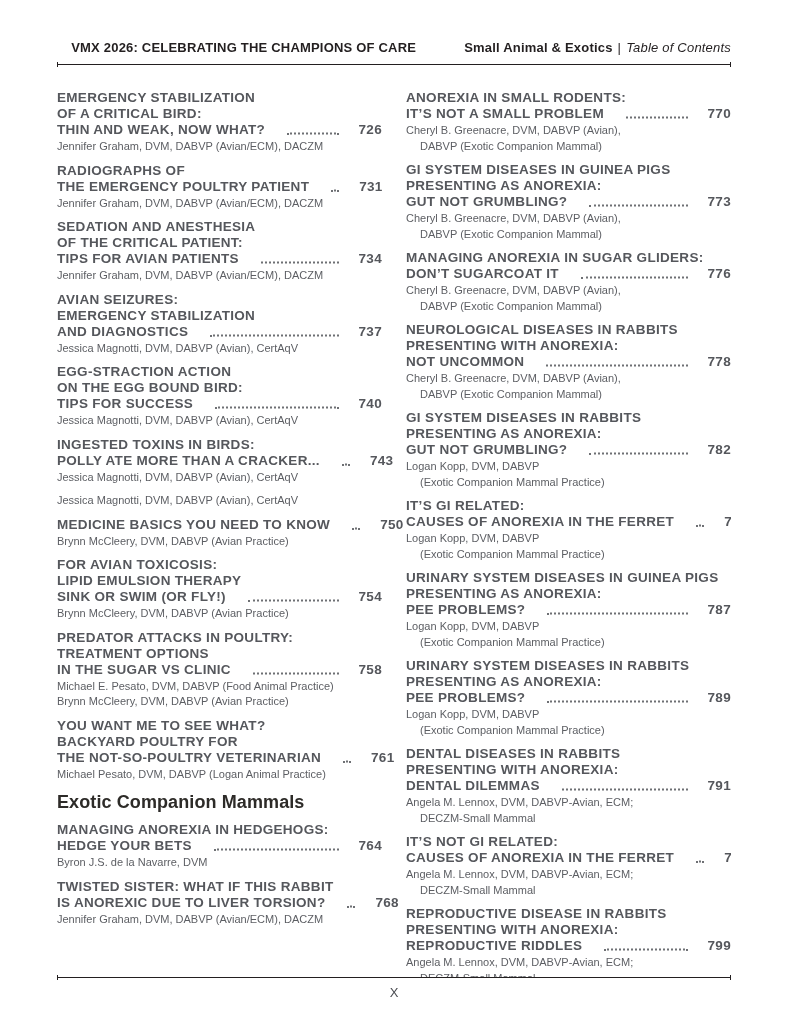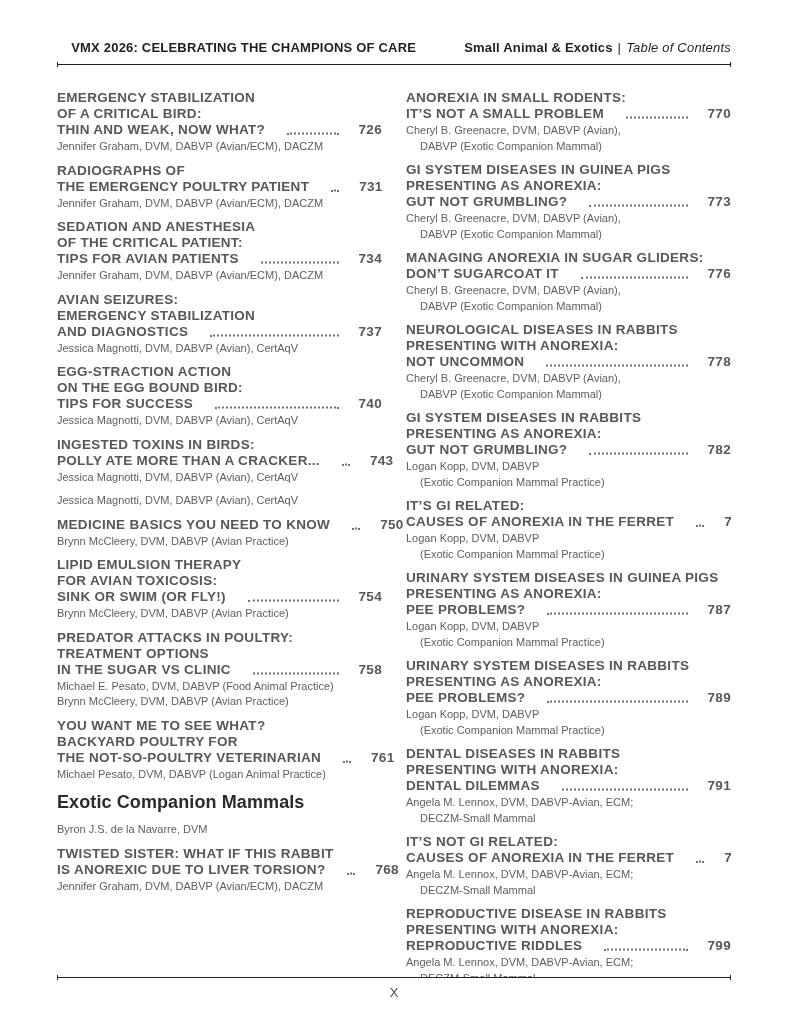--- a/index.html
+++ b/index.html
@@ -151,22 +151,22 @@
               <span class="dots"></span>
               <span class="pnum">750</span>
             </div>
           </div>
           <div class="authors">
             <div class="author">Brynn McCleery, DVM, DABVP (Avian Practice)</div>
           </div>
         </div>
         <div class="entry">
           <div class="entry-title">
+            <div class="tline">FOR AVIAN TOXICOSIS:</div>
             <div class="tline">LIPID EMULSION THERAPY</div>
-            <div class="tline">FOR AVIAN TOXICOSIS:</div>
             <div class="tline tline-last">
               <span class="ttext">SINK OR SWIM (OR FLY!)</span>
               <span class="dots"></span>
               <span class="pnum">754</span>
             </div>
           </div>
           <div class="authors">
             <div class="author">Brynn McCleery, DVM, DABVP (Avian Practice)</div>
           </div>
         </div>
@@ -194,20 +194,28 @@
               <span class="dots"></span>
               <span class="pnum">761</span>
             </div>
           </div>
           <div class="authors">
             <div class="author">Michael Pesato, DVM, DABVP (Logan Animal Practice)</div>
           </div>
         </div>
         <h2 class="section-heading">Exotic Companion Mammals</h2>
         <div class="entry">
+          <div class="entry-title">
+            <div class="tline">MANAGING ANOREXIA IN HEDGEHOGS:</div>
+            <div class="tline tline-last">
+              <span class="ttext">HEDGE YOUR BETS</span>
+              <span class="dots"></span>
+              <span class="pnum">764</span>
+            </div>
+          </div>
           <div class="authors">
             <div class="author">Byron J.S. de la Navarre, DVM</div>
           </div>
         </div>
         <div class="entry">
           <div class="entry-title">
             <div class="tline">TWISTED SISTER: WHAT IF THIS RABBIT</div>
             <div class="tline tline-last">
               <span class="ttext">IS ANOREXIC DUE TO LIVER TORSION?</span>
               <span class="dots"></span>

